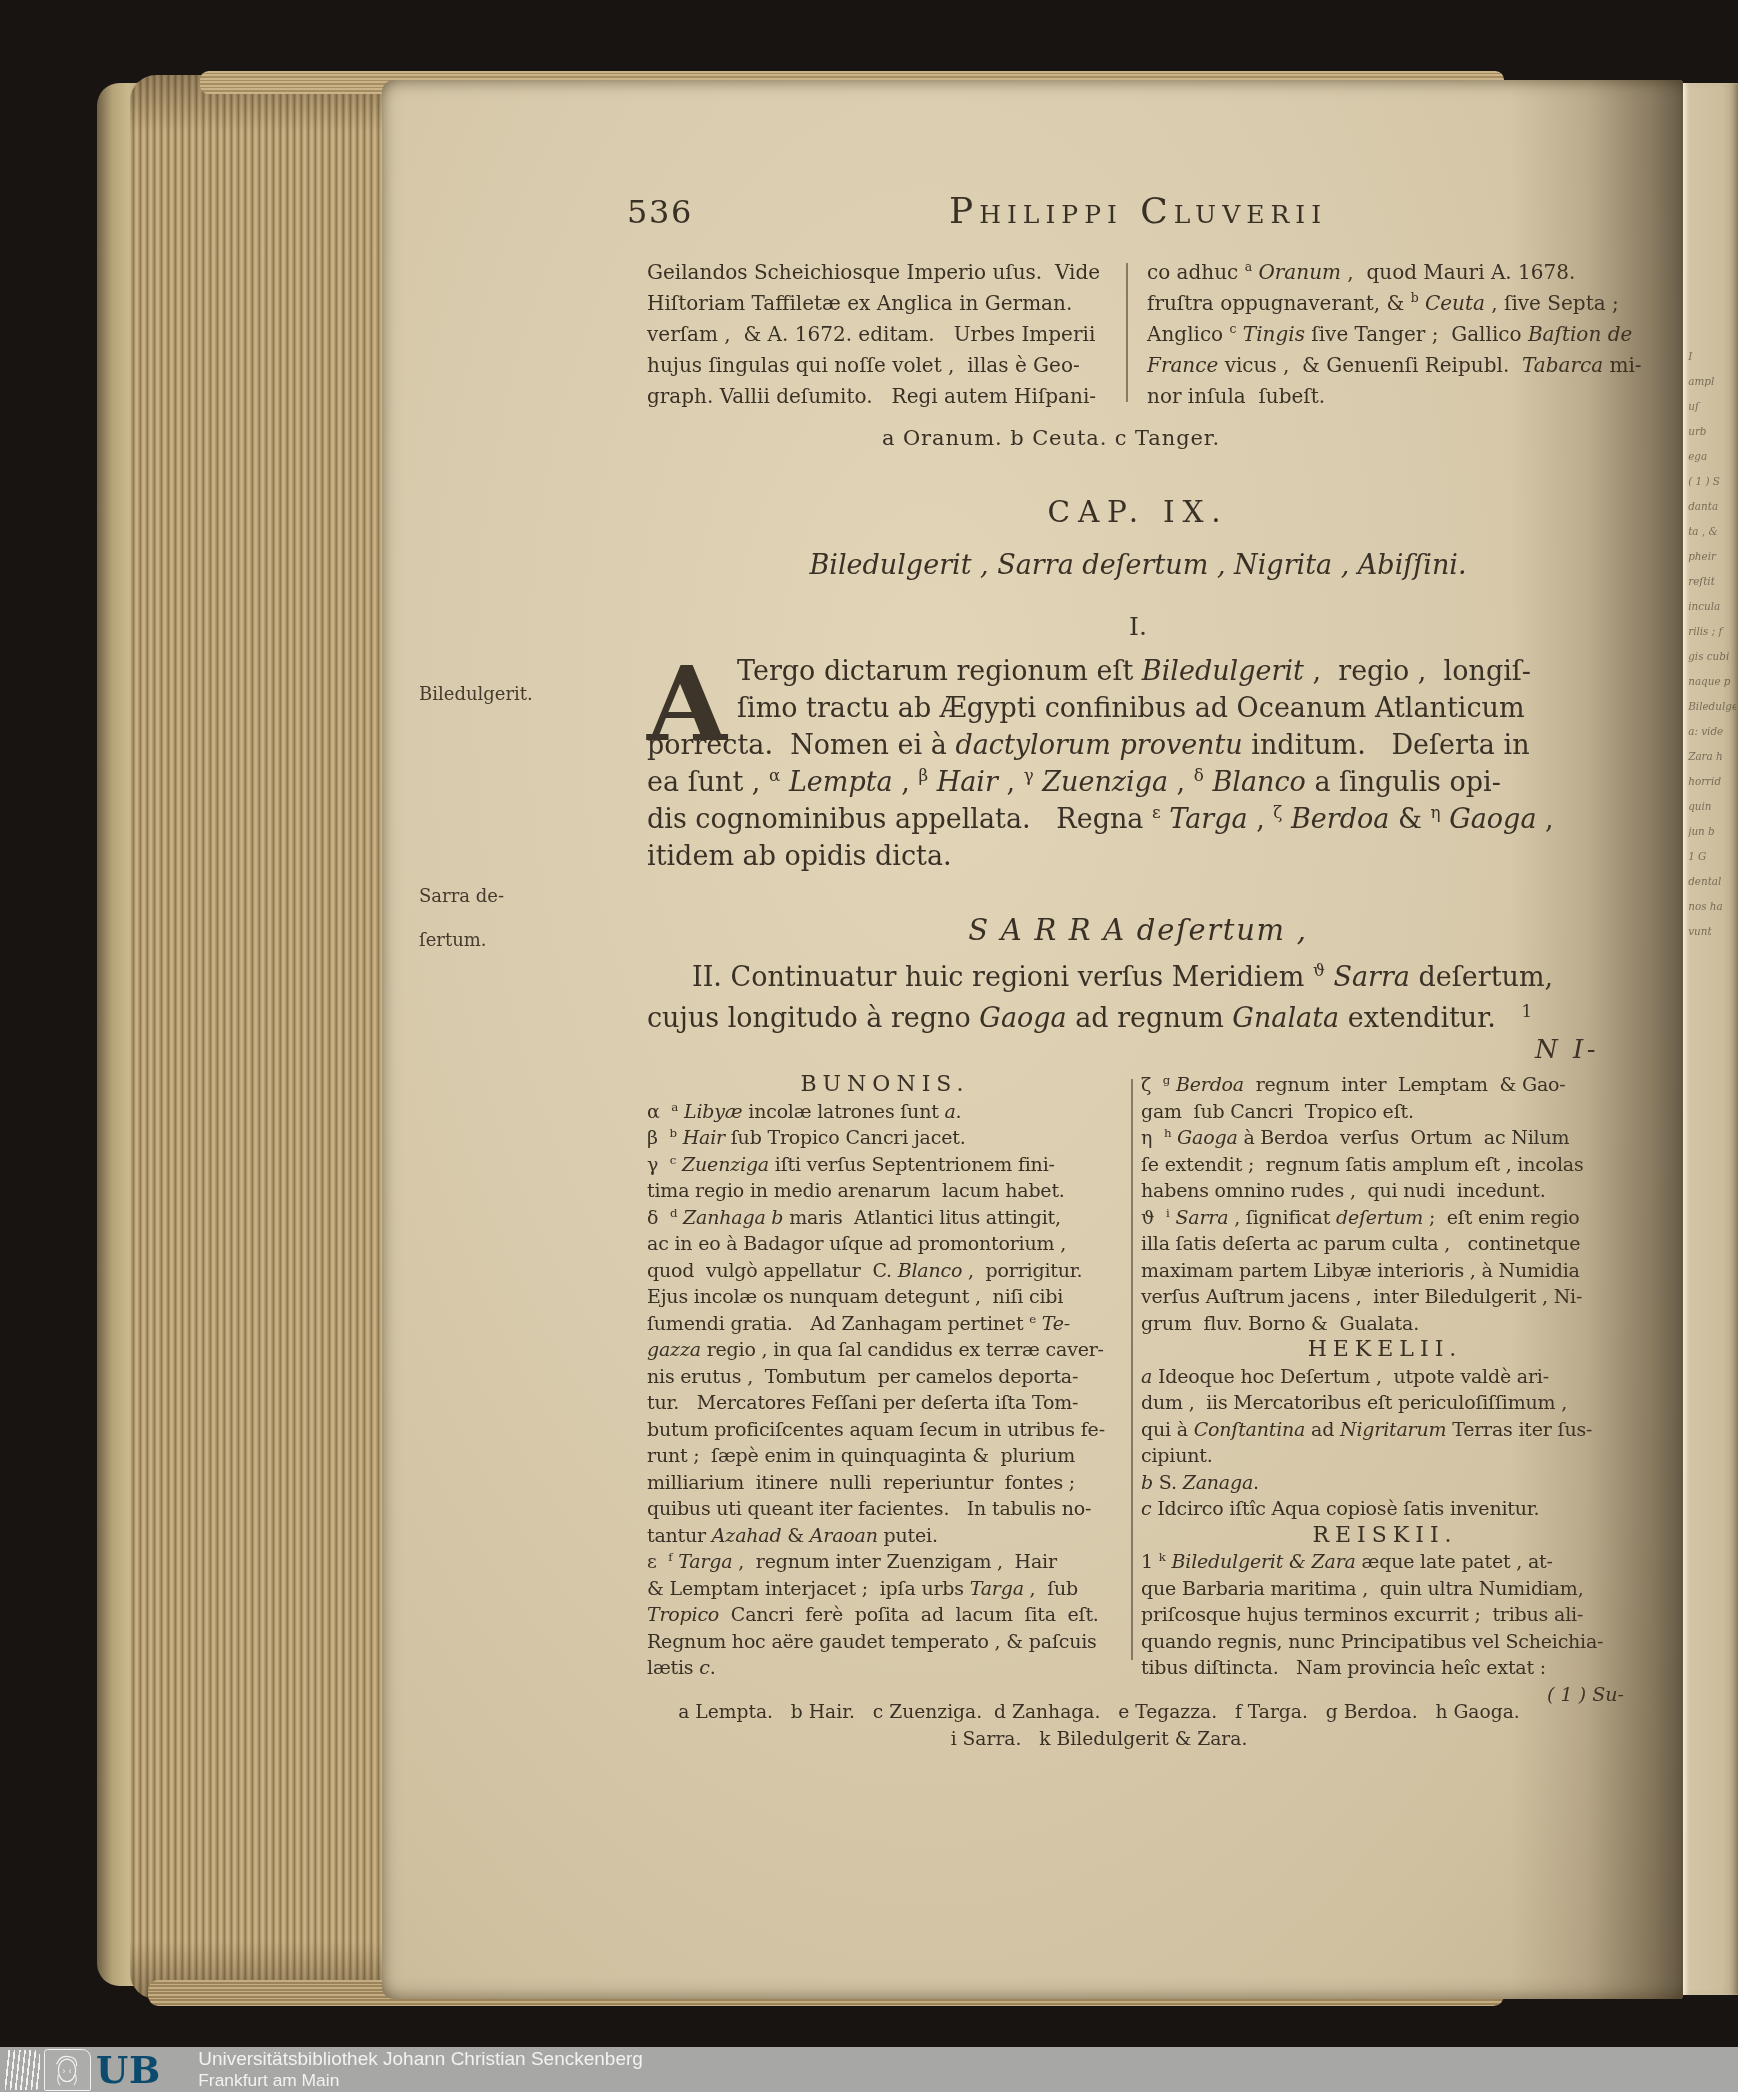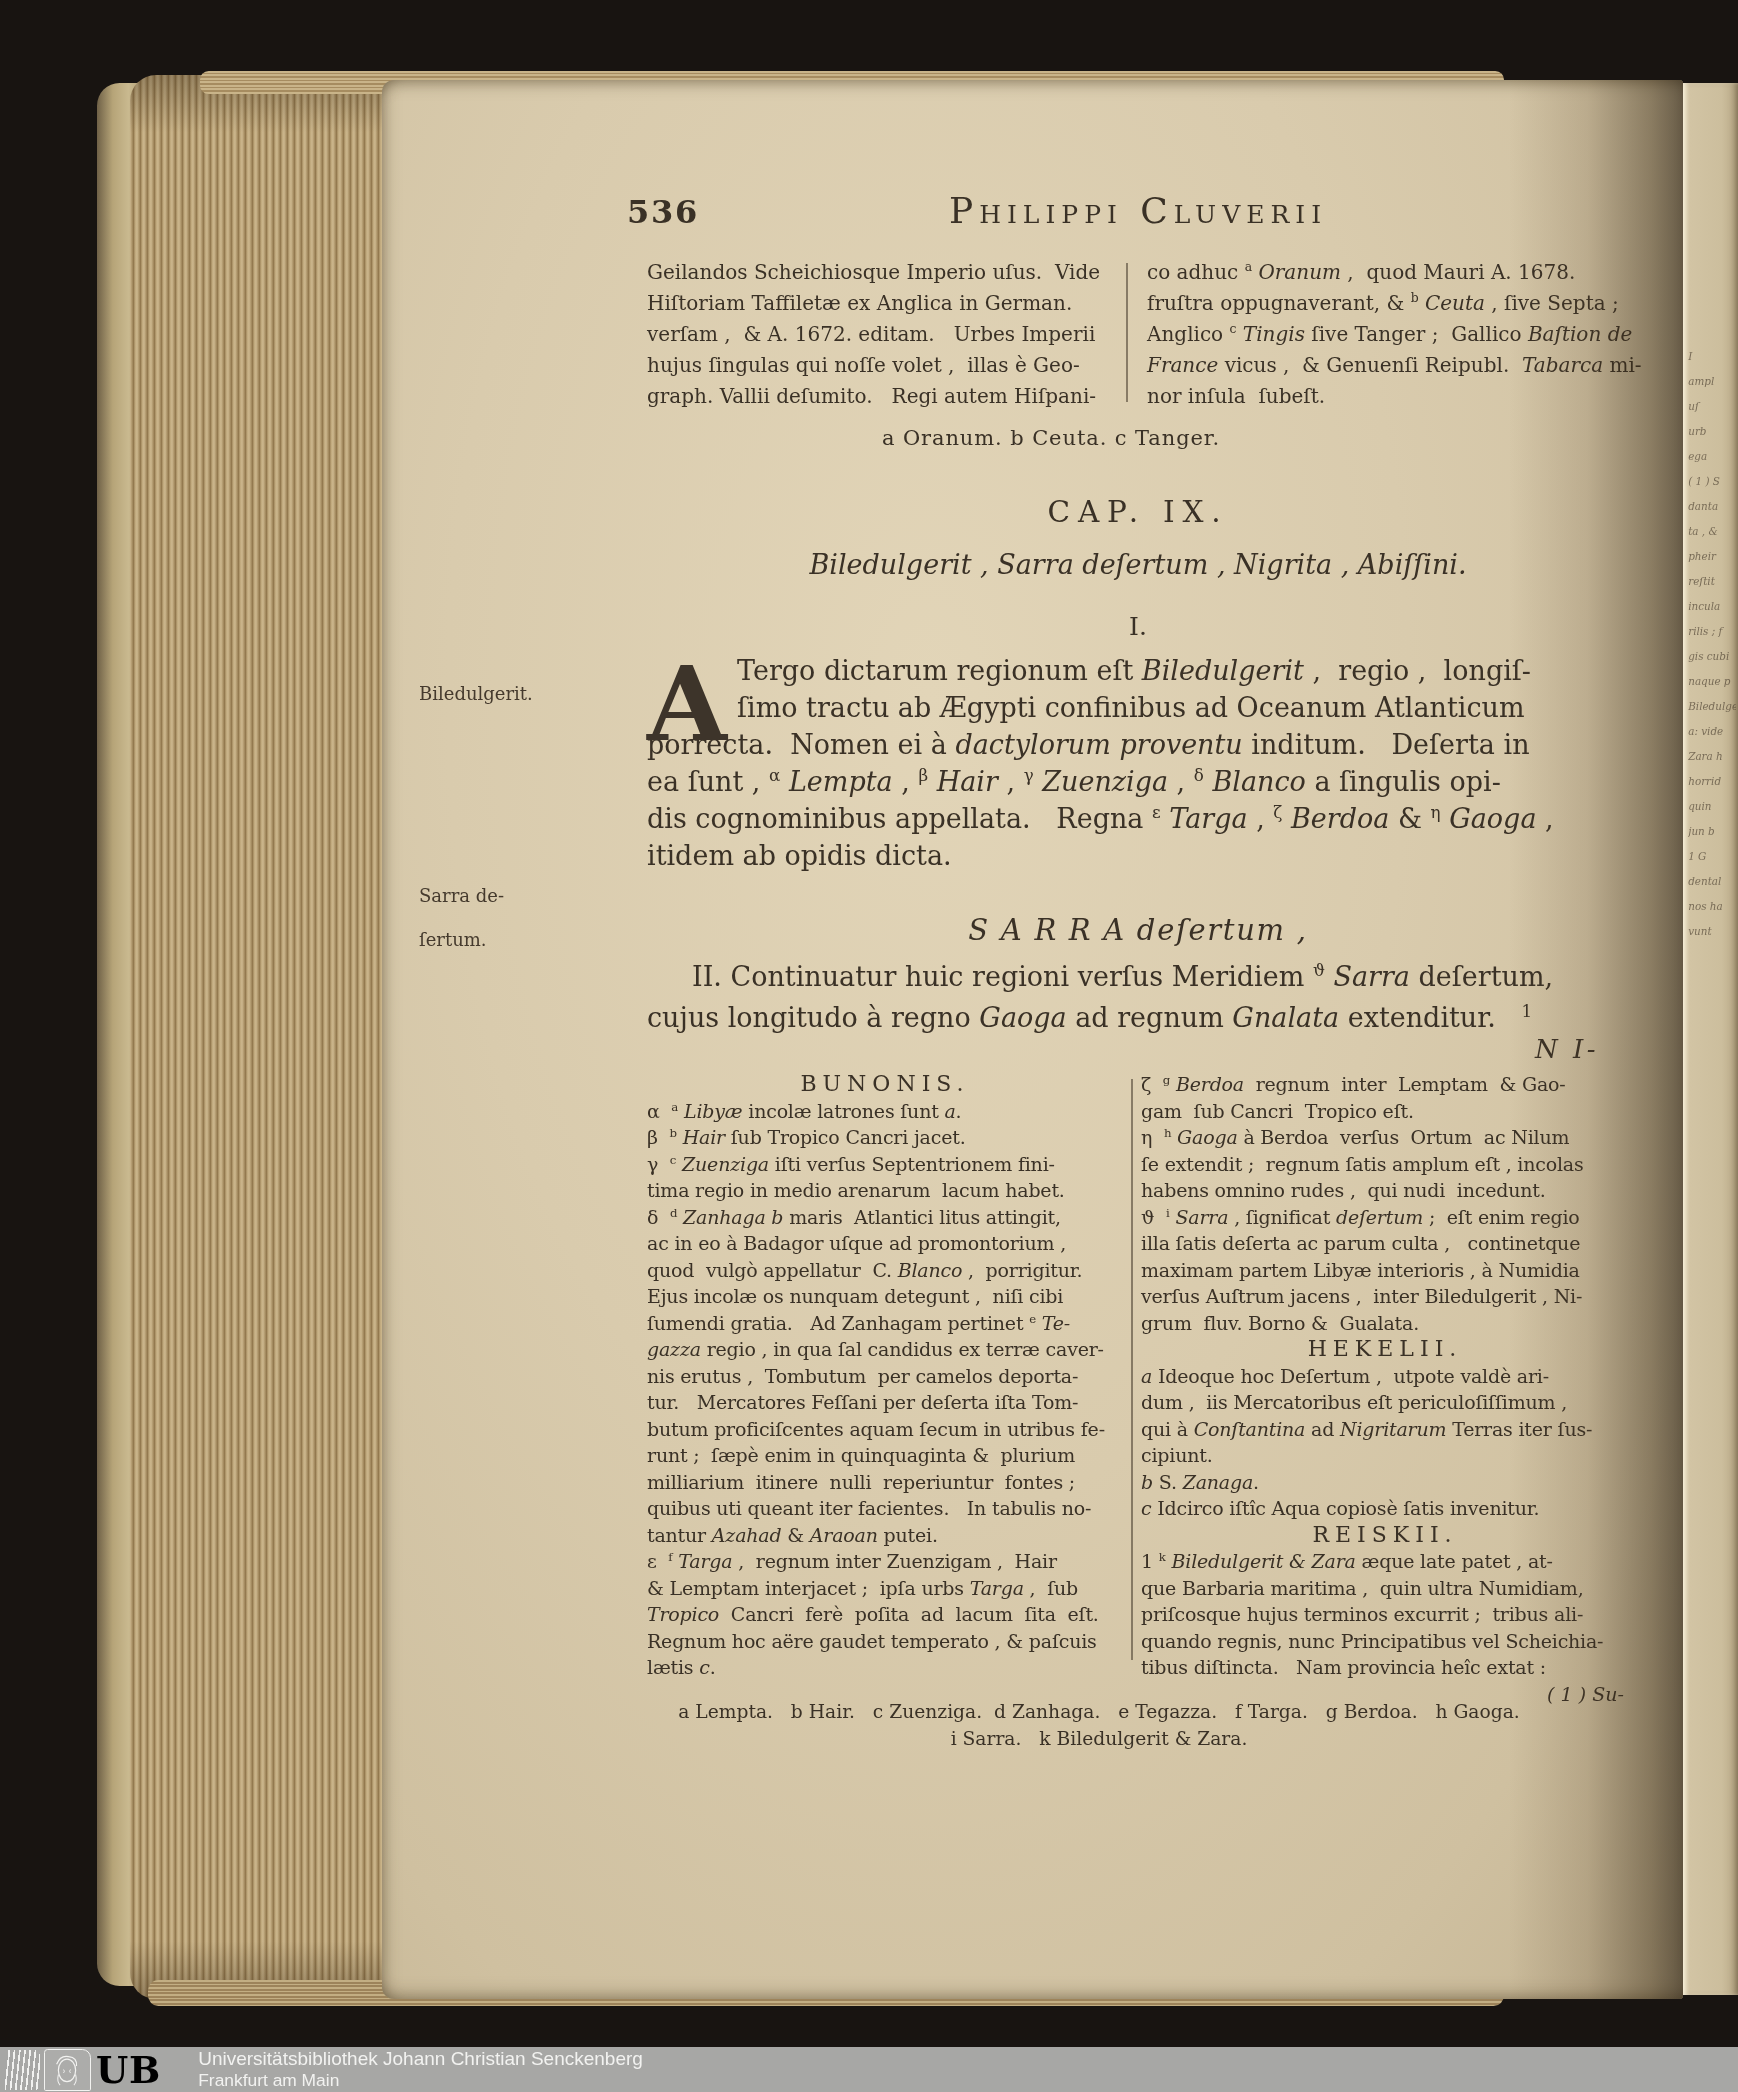--- a/index.html
+++ b/index.html
@@ -55,21 +55,21 @@
   .fragments .line{
     font-size:10.4px;line-height:25px;color:rgba(62,50,36,.6);
     filter:blur(0.4px);white-space:pre;overflow:hidden;font-style:italic;
   }
 
   
   .line{white-space:pre;}
   sup{font-size:.62em;vertical-align:super;line-height:0;}
 
   
-  .pagenum{position:absolute;left:245px;top:113px;font-size:32px;letter-spacing:1.7px;font-weight:bold;}
+  .pagenum{position:absolute;left:245px;top:113px;font-size:32px;letter-spacing:1.7px;}
   .running-title{
     position:absolute;left:265px;top:110px;width:982px;text-align:center;
     font-variant:small-caps;font-size:36px;letter-spacing:6px;
   }
   .topblock{position:absolute;left:265px;top:177px;width:982px;font-size:20px;}
   .col-top-left{position:absolute;left:0;top:0;width:450px;}
   .col-top-right{position:absolute;left:500px;top:0;width:487px;}
   .topblock .line{line-height:31px;}
   .divider{position:absolute;width:1.7px;background:rgba(66,55,40,.55);}
   .divider-top{left:744px;top:183px;height:139px;}
@@ -130,21 +130,21 @@
   .ub-logo{display:flex;align-items:center;height:100%;margin-left:5.2px;}
   .logo-pages{
     width:35px;height:40px;margin-right:3.5px;
     background:repeating-linear-gradient(96deg,rgba(255,255,255,0) 0 3.5px,#f2f2f0 3.5px 5.2px);
   }
   .logo-portrait{
     width:45px;height:40px;border:1.7px solid #f2f2f0;border-radius:3.5px 8.7px 1.7px 1.7px;
     display:flex;align-items:center;justify-content:center;background:rgba(255,255,255,.06);
   }
   .logo-ub{
-    font-family:"DejaVu Serif",serif;font-weight:bold;font-size:37px;color:#000000;
+    font-family:"DejaVu Serif",serif;font-weight:bold;font-size:37px;color:#0c4a6e;
     margin-left:5.2px;letter-spacing:0.9px;
   }
   .footer-text{margin-left:37px;color:#f2f2f0;}
   .footer-line1{font-size:19px;line-height:22.6px;}
   .footer-line2{font-size:17.4px;line-height:21px;}
 </style>
 </head>
 <body>
 
 <div class="scene">

